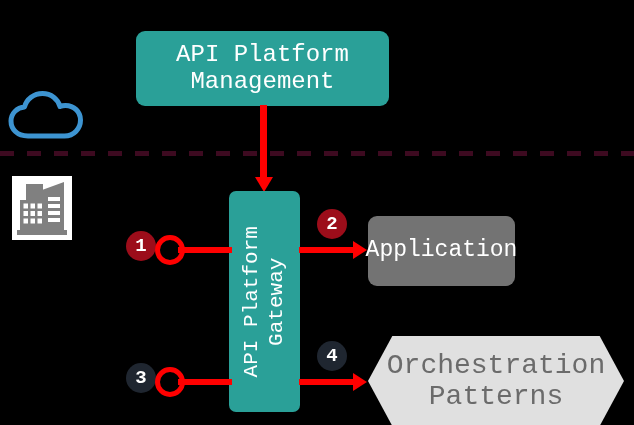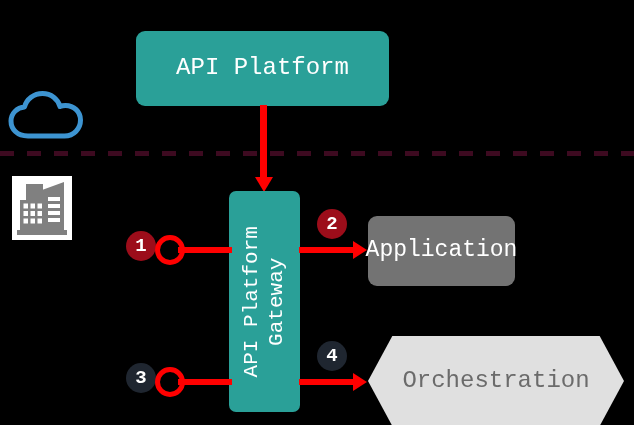--- a/index.html
+++ b/index.html
@@ -71,21 +71,21 @@
   }
 
   
   #orchestration-shape {
     left: 368px;
     top: 310px;
     width: 256px;
     height: 90px;
     background: #e0e0e0;
     color: #6b6b6b;
-    font-size: 24px;
+    font-size: 28px;
     -webkit-clip-path: polygon(9.5% 0%, 90.5% 0%, 100% 50%, 90.5% 100%, 9.5% 100%, 0% 50%);
     clip-path: polygon(9.5% 0%, 90.5% 0%, 100% 50%, 90.5% 100%, 9.5% 100%, 0% 50%);
     padding: 0 30px;
   }
 
   
   #boundary-line {
     position: absolute;
     left: 0px;
     top: 125px;
@@ -229,20 +229,21 @@
         <rect x="36" y="28" width="12" height="4"></rect>
         <rect x="36" y="35" width="12" height="4"></rect>
         <rect x="36" y="42" width="12" height="4"></rect>
       </g>
     </svg>
   </div>
 
   <div class="node" id="mgmt-box">
     <div>
       <div>API Platform</div>
+      <div>Management</div>
     </div>
   </div>
 
   <div class="arrow-line" id="v-arrow-line"></div>
   <div class="arrow-head-down" id="v-arrow-head"></div>
 
   <div class="node" id="gateway-box">
     <div id="gateway-label">
       <div>API Platform</div>
       <div>Gateway</div>
@@ -273,16 +274,17 @@
 
   <div class="badge badge-dark" id="badge-4">
     <span>4</span>
   </div>
   <div class="arrow-line" id="line-4"></div>
   <div class="arrow-head-right" id="head-4"></div>
 
   <div class="node" id="orchestration-shape">
     <div>
       <div>Orchestration</div>
+      <div>Patterns</div>
     </div>
   </div>
 
 </div>
 
 </body></html>

